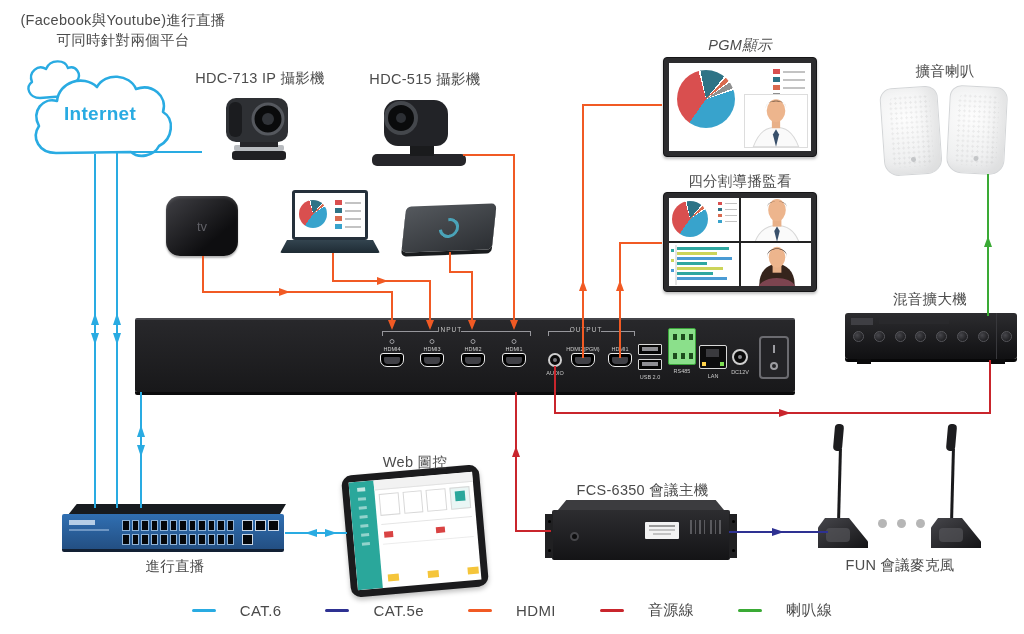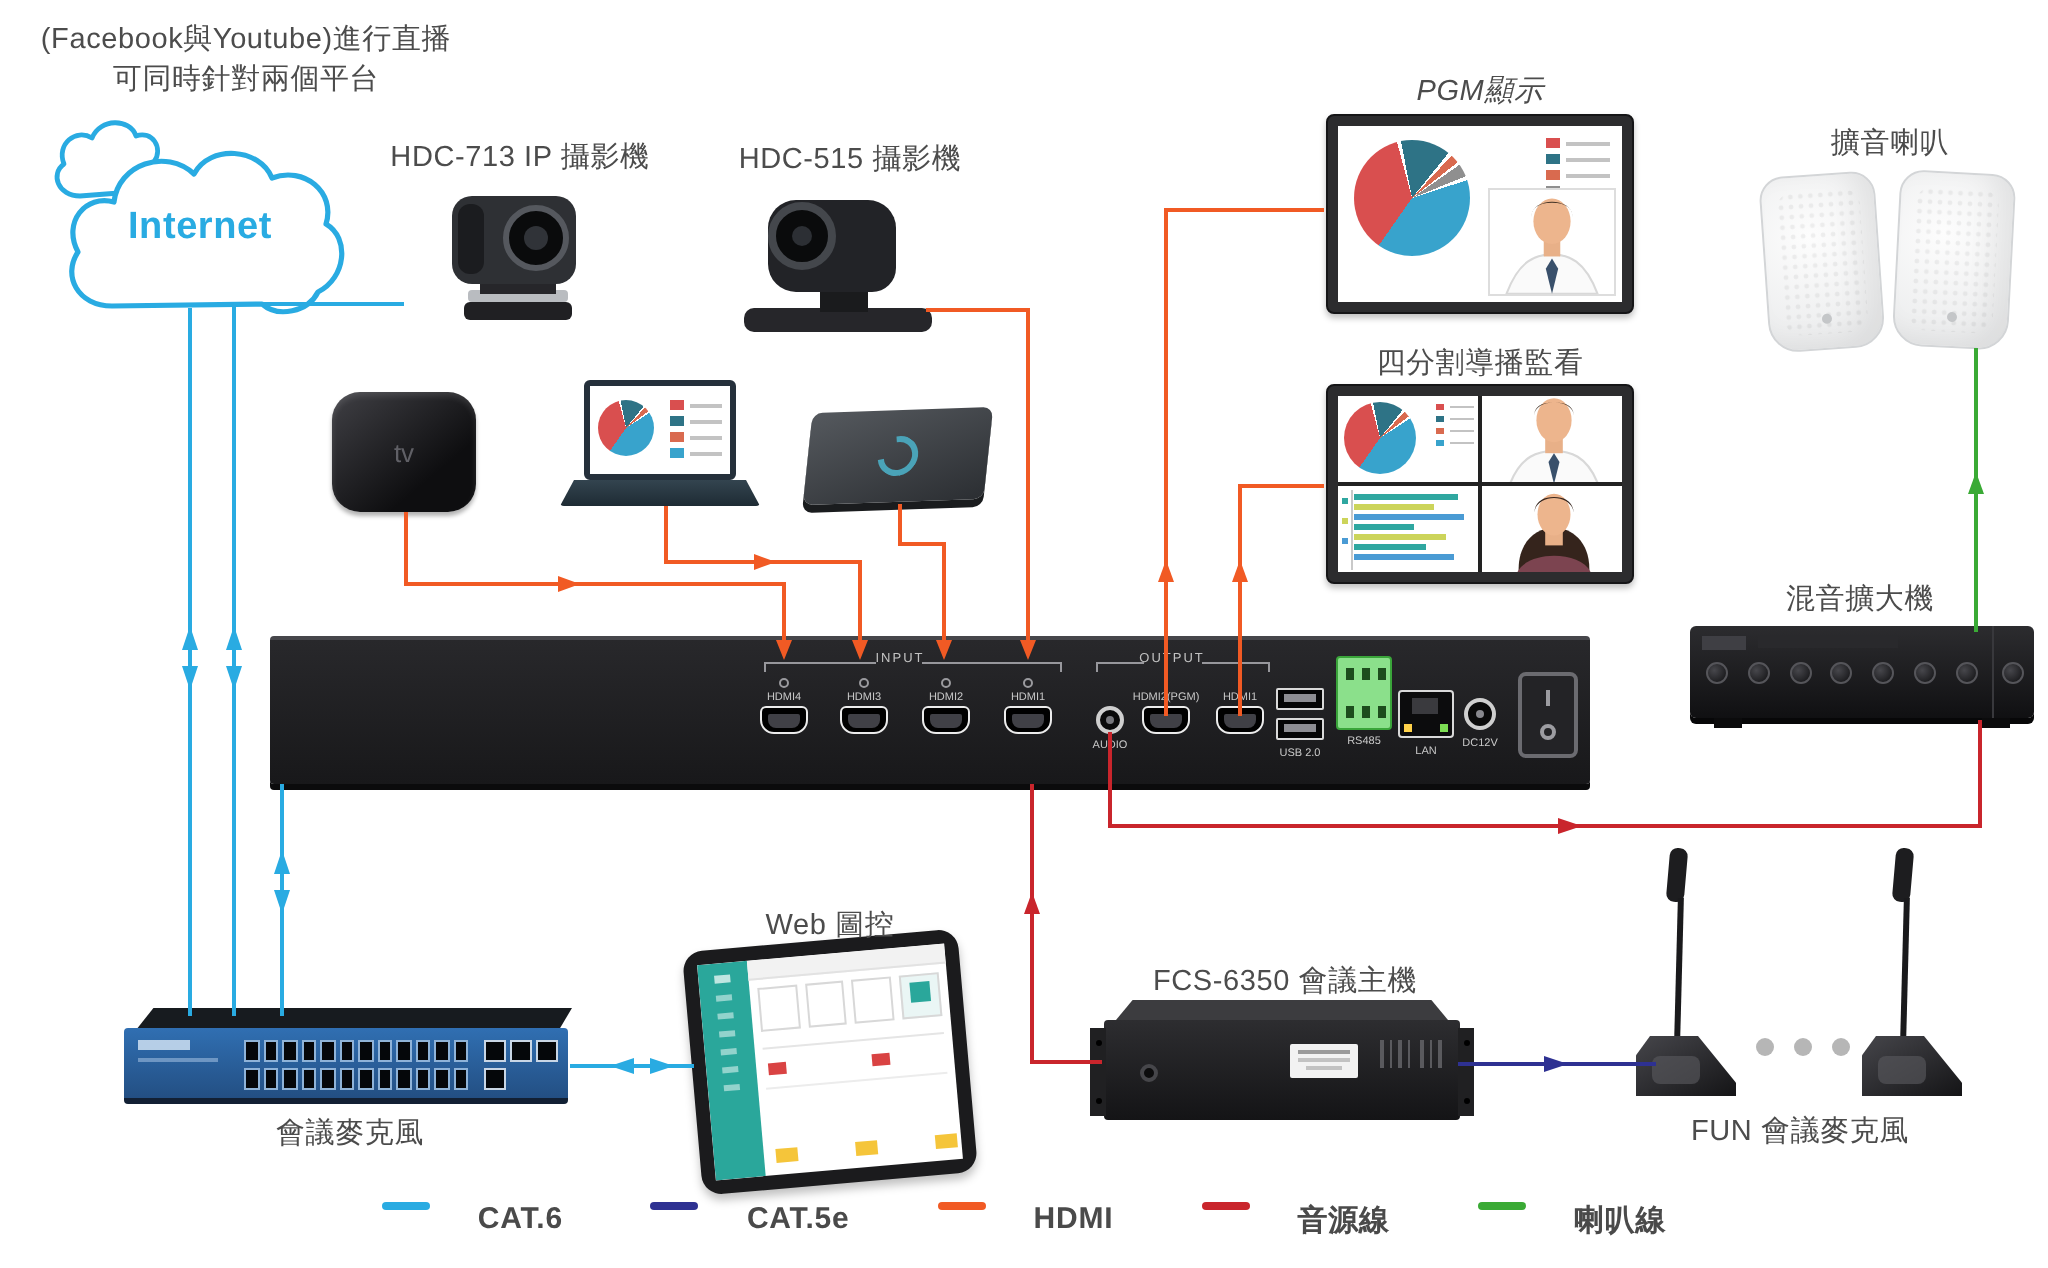--- a/index.html
+++ b/index.html
@@ -25,21 +25,21 @@
   .brk { position:absolute; height:5px; border-top:1px solid #97979c; }
   .brk.tl { border-left:1px solid #97979c; }
   .brk.tr { border-right:1px solid #97979c; }
   .hdmiport { position:absolute; width:24px; height:14px; border:1.5px solid #ececec; border-radius:3px 3px 7px 7px; background:#000; }
   .hdmiport::after { content:""; position:absolute; left:3px; right:3px; top:3px; bottom:2px; border-radius:1px 1px 4px 4px; background:#404046; }
   .pcircle { position:absolute; width:5px; height:5px; border:1px solid #9a9a9e; border-radius:50%; transform:translateX(-50%); }
   .usb { position:absolute; width:24px; height:11px; border:1.5px solid #d9d9d9; background:#050505; border-radius:1px; }
   .usb::after { content:""; position:absolute; left:3px; right:3px; top:2px; height:4px; background:#8d8d92; }
   
   #legend { position:absolute; left:0; right:0; top:601px; display:flex; justify-content:center; gap:44px; z-index:12; }
-  .litem { display:flex; gap:24px; font-size:15px; font-weight:700; color:#4a4a4a; letter-spacing:.4px; }
+  .litem { display:flex; align-items:center; gap:24px; font-size:15px; font-weight:400; color:#4a4a4a; letter-spacing:.4px; }
   .lswatch { width:24px; height:3.5px; border-radius:2px; }
   
   .speaker { position:absolute; width:58px; height:88px; background:radial-gradient(circle at 40% 35%, #fdfdfd, #e8e9ea); border:1px solid #d3d5d7; border-radius:12px 12px 15px 15px; box-shadow:inset -9px -4px 14px rgba(0,0,0,.06); }
   .speaker .grille { position:absolute; inset:7px; border-radius:9px; background-image:radial-gradient(circle, rgba(0,0,0,.055) 1px, transparent 1.4px); background-size:5px 5px; }
   .speaker .dot { position:absolute; left:50%; bottom:12px; width:5px; height:5px; margin-left:-2.5px; border-radius:50%; background:#c4c6c8; }
   
   .mic { position:absolute; width:62px; height:126px; }
   .mic .cap { position:absolute; left:22px; top:0; width:9px; height:27px; background:#1d1d1f; border-radius:4px; transform:rotate(5deg); }
   .mic .stem { position:absolute; left:26px; top:25px; width:2.5px; height:72px; background:#1a1a1c; transform:rotate(1.5deg); }
   .mic .base { position:absolute; left:6px; top:94px; width:50px; height:30px; background:linear-gradient(150deg,#46464b,#141416); clip-path:polygon(14% 0, 62% 0, 100% 78%, 100% 100%, 0 100%, 0 32%); }
@@ -343,21 +343,21 @@
           <i style="width:7.5px;height:11px;background:#05070a;border:1px solid #8fb3d8;"></i>
       </div>
       <div style="position:absolute; left:180px; top:6px; width:40px; height:26px; display:flex; flex-wrap:wrap; gap:2px;">
         <i style="width:11px;height:11px;background:#05070a;border:1px solid #c8d6e6;"></i>
           <i style="width:11px;height:11px;background:#05070a;border:1px solid #c8d6e6;"></i>
           <i style="width:11px;height:11px;background:#05070a;border:1px solid #c8d6e6;"></i>
           <i style="width:11px;height:11px;background:#05070a;border:1px solid #c8d6e6;"></i>
       </div>
     </div>
   </div>
-  <div class="lbl" style="left:110px; top:557px; width:130px;">會議麥克風</div>
+  <div class="lbl" style="left:110px; top:557px; width:130px;">進行直播</div>
 
   <div class="lbl" style="left:355px; top:453px; width:120px;">Web 圖控</div>
   <div class="dev" style="left:346px; top:470px; width:138px; height:122px; background:#1b1b1d; border-radius:10px; padding:7px; transform:rotate(-5deg); box-shadow:0 3px 5px rgba(0,0,0,.25);">
     <div style="position:relative; width:100%; height:100%; background:#fff; overflow:hidden; display:flex;">
       <div style="width:20%; height:100%; background:#2aa79b; display:flex; flex-direction:column; align-items:center; gap:6px; padding-top:6px;">
         <i style="width:8px;height:4px;background:#bfe6e1;"></i>
           <i style="width:8px;height:3px;background:#bfe6e1;opacity:.7"></i>
           <i style="width:8px;height:3px;background:#bfe6e1;opacity:.7"></i>
           <i style="width:8px;height:3px;background:#bfe6e1;opacity:.7"></i>
           <i style="width:8px;height:3px;background:#bfe6e1;opacity:.7"></i>

